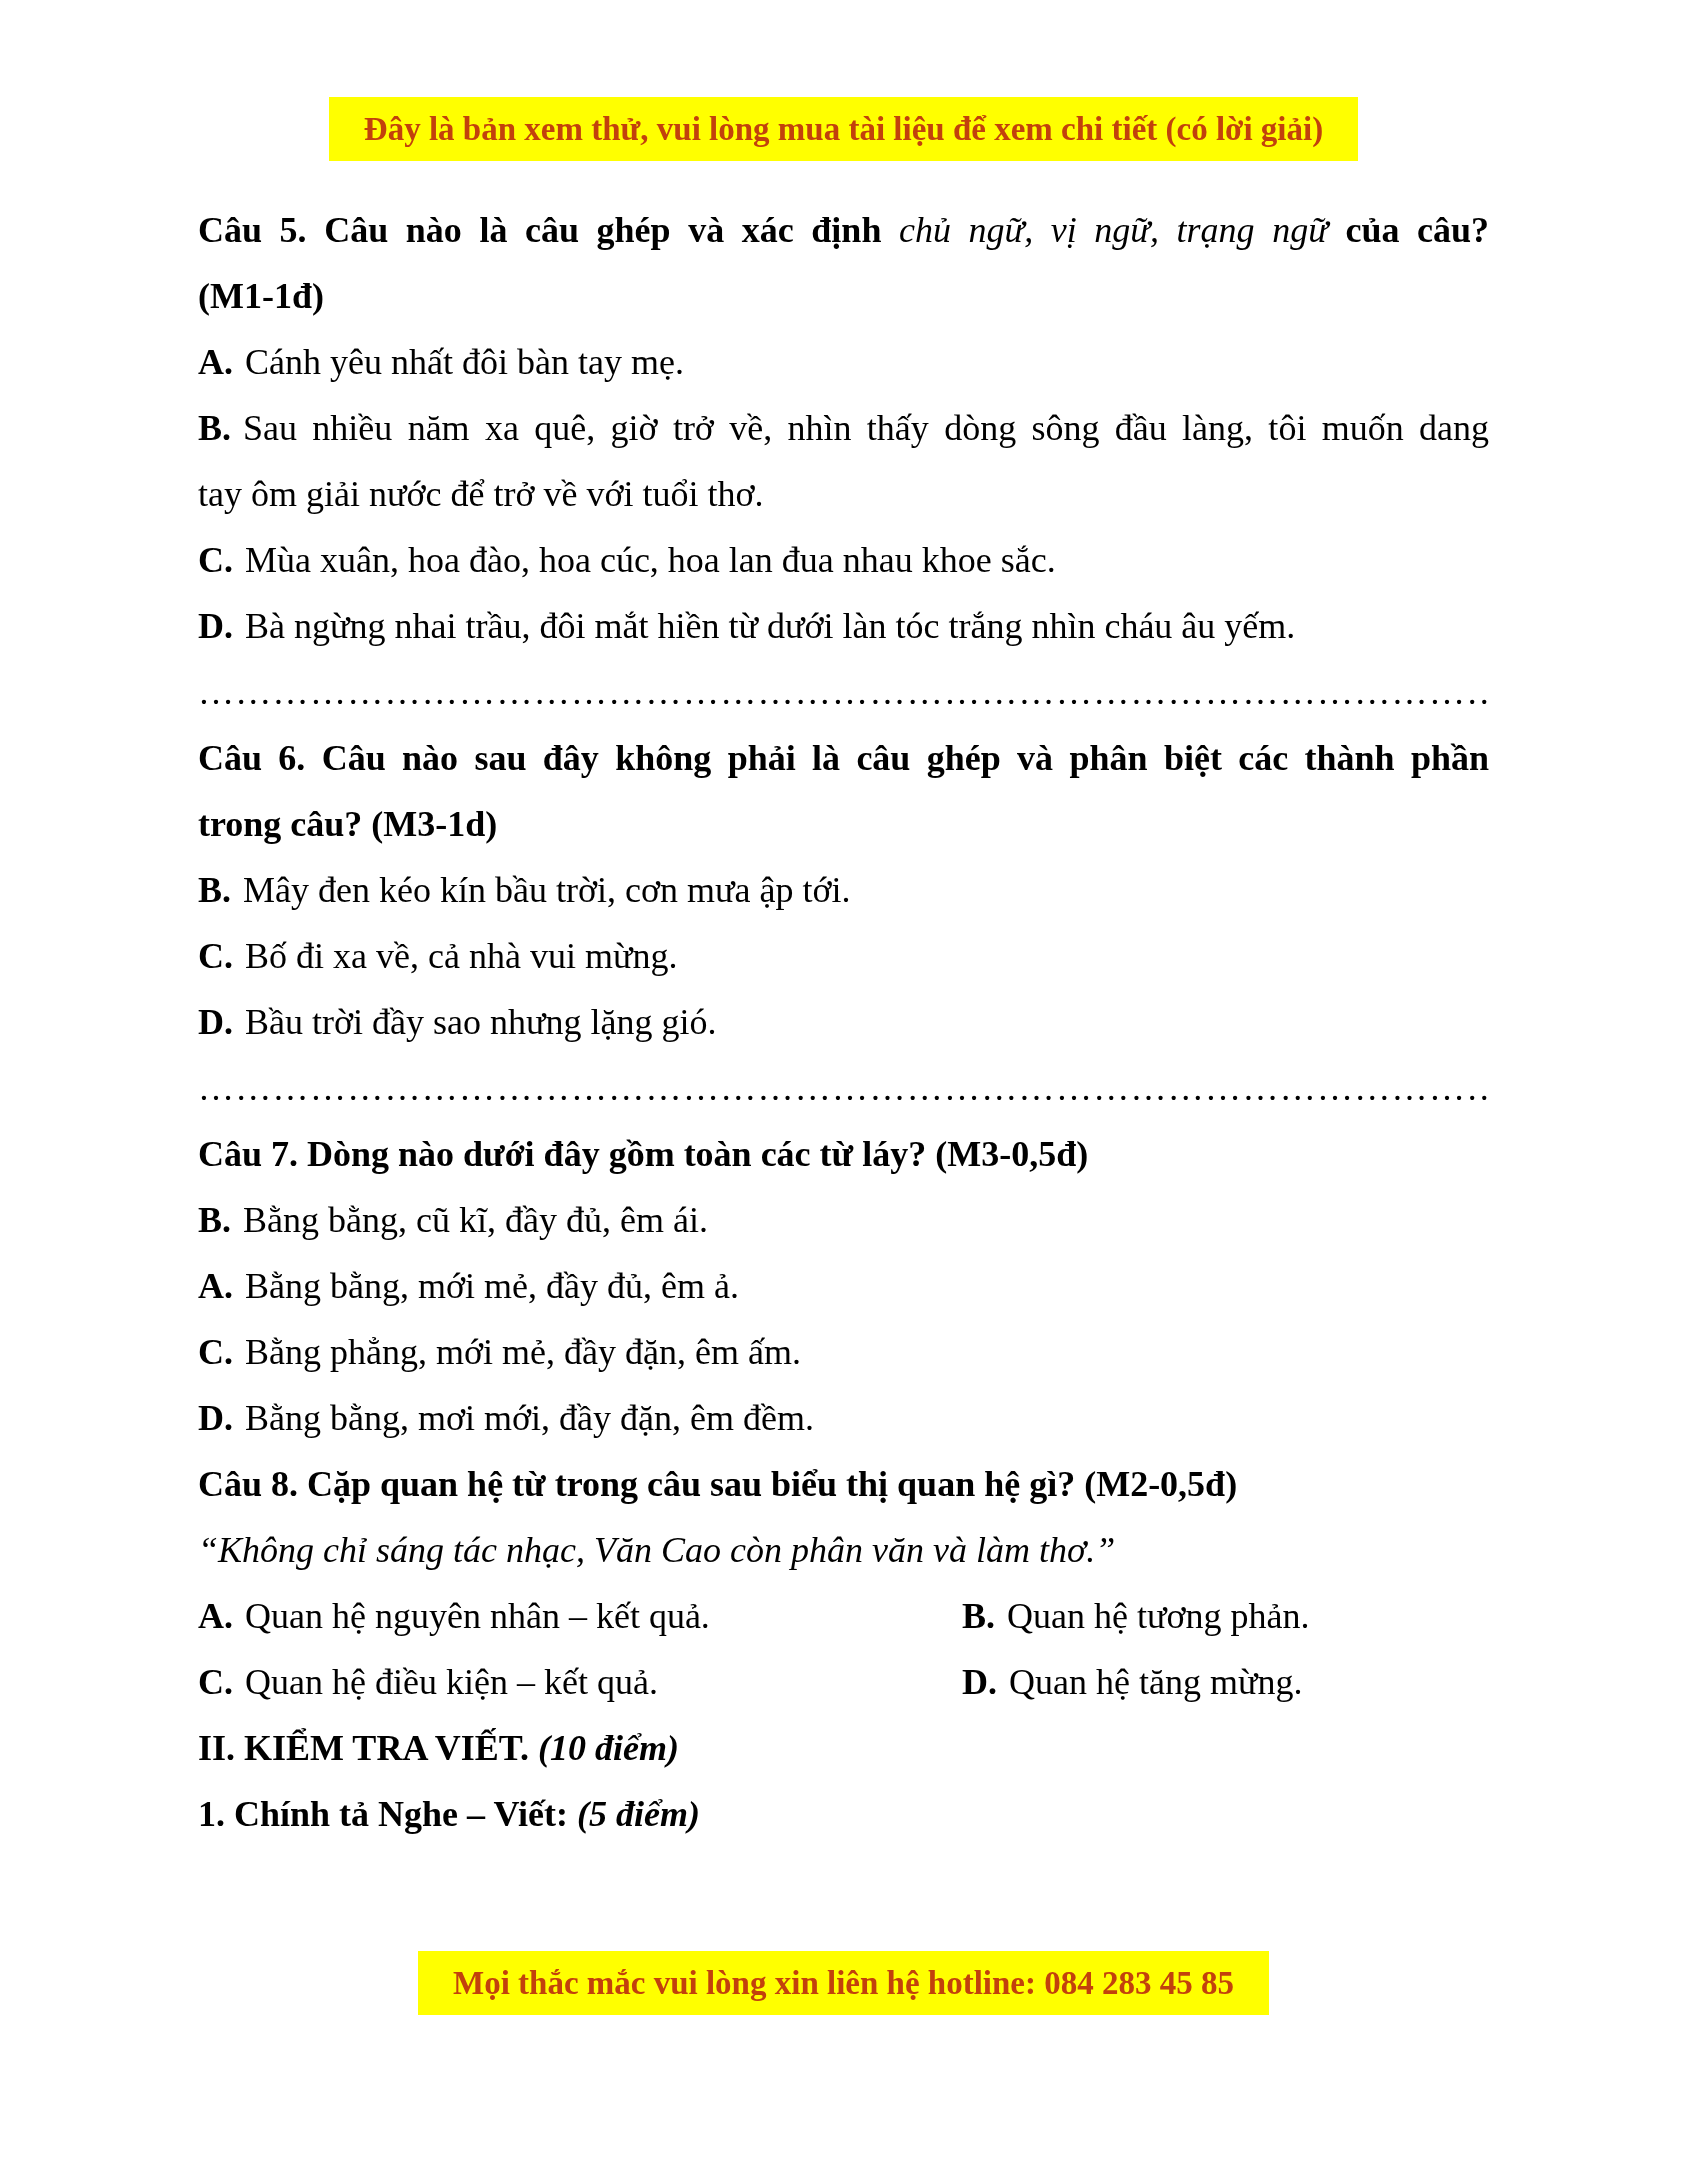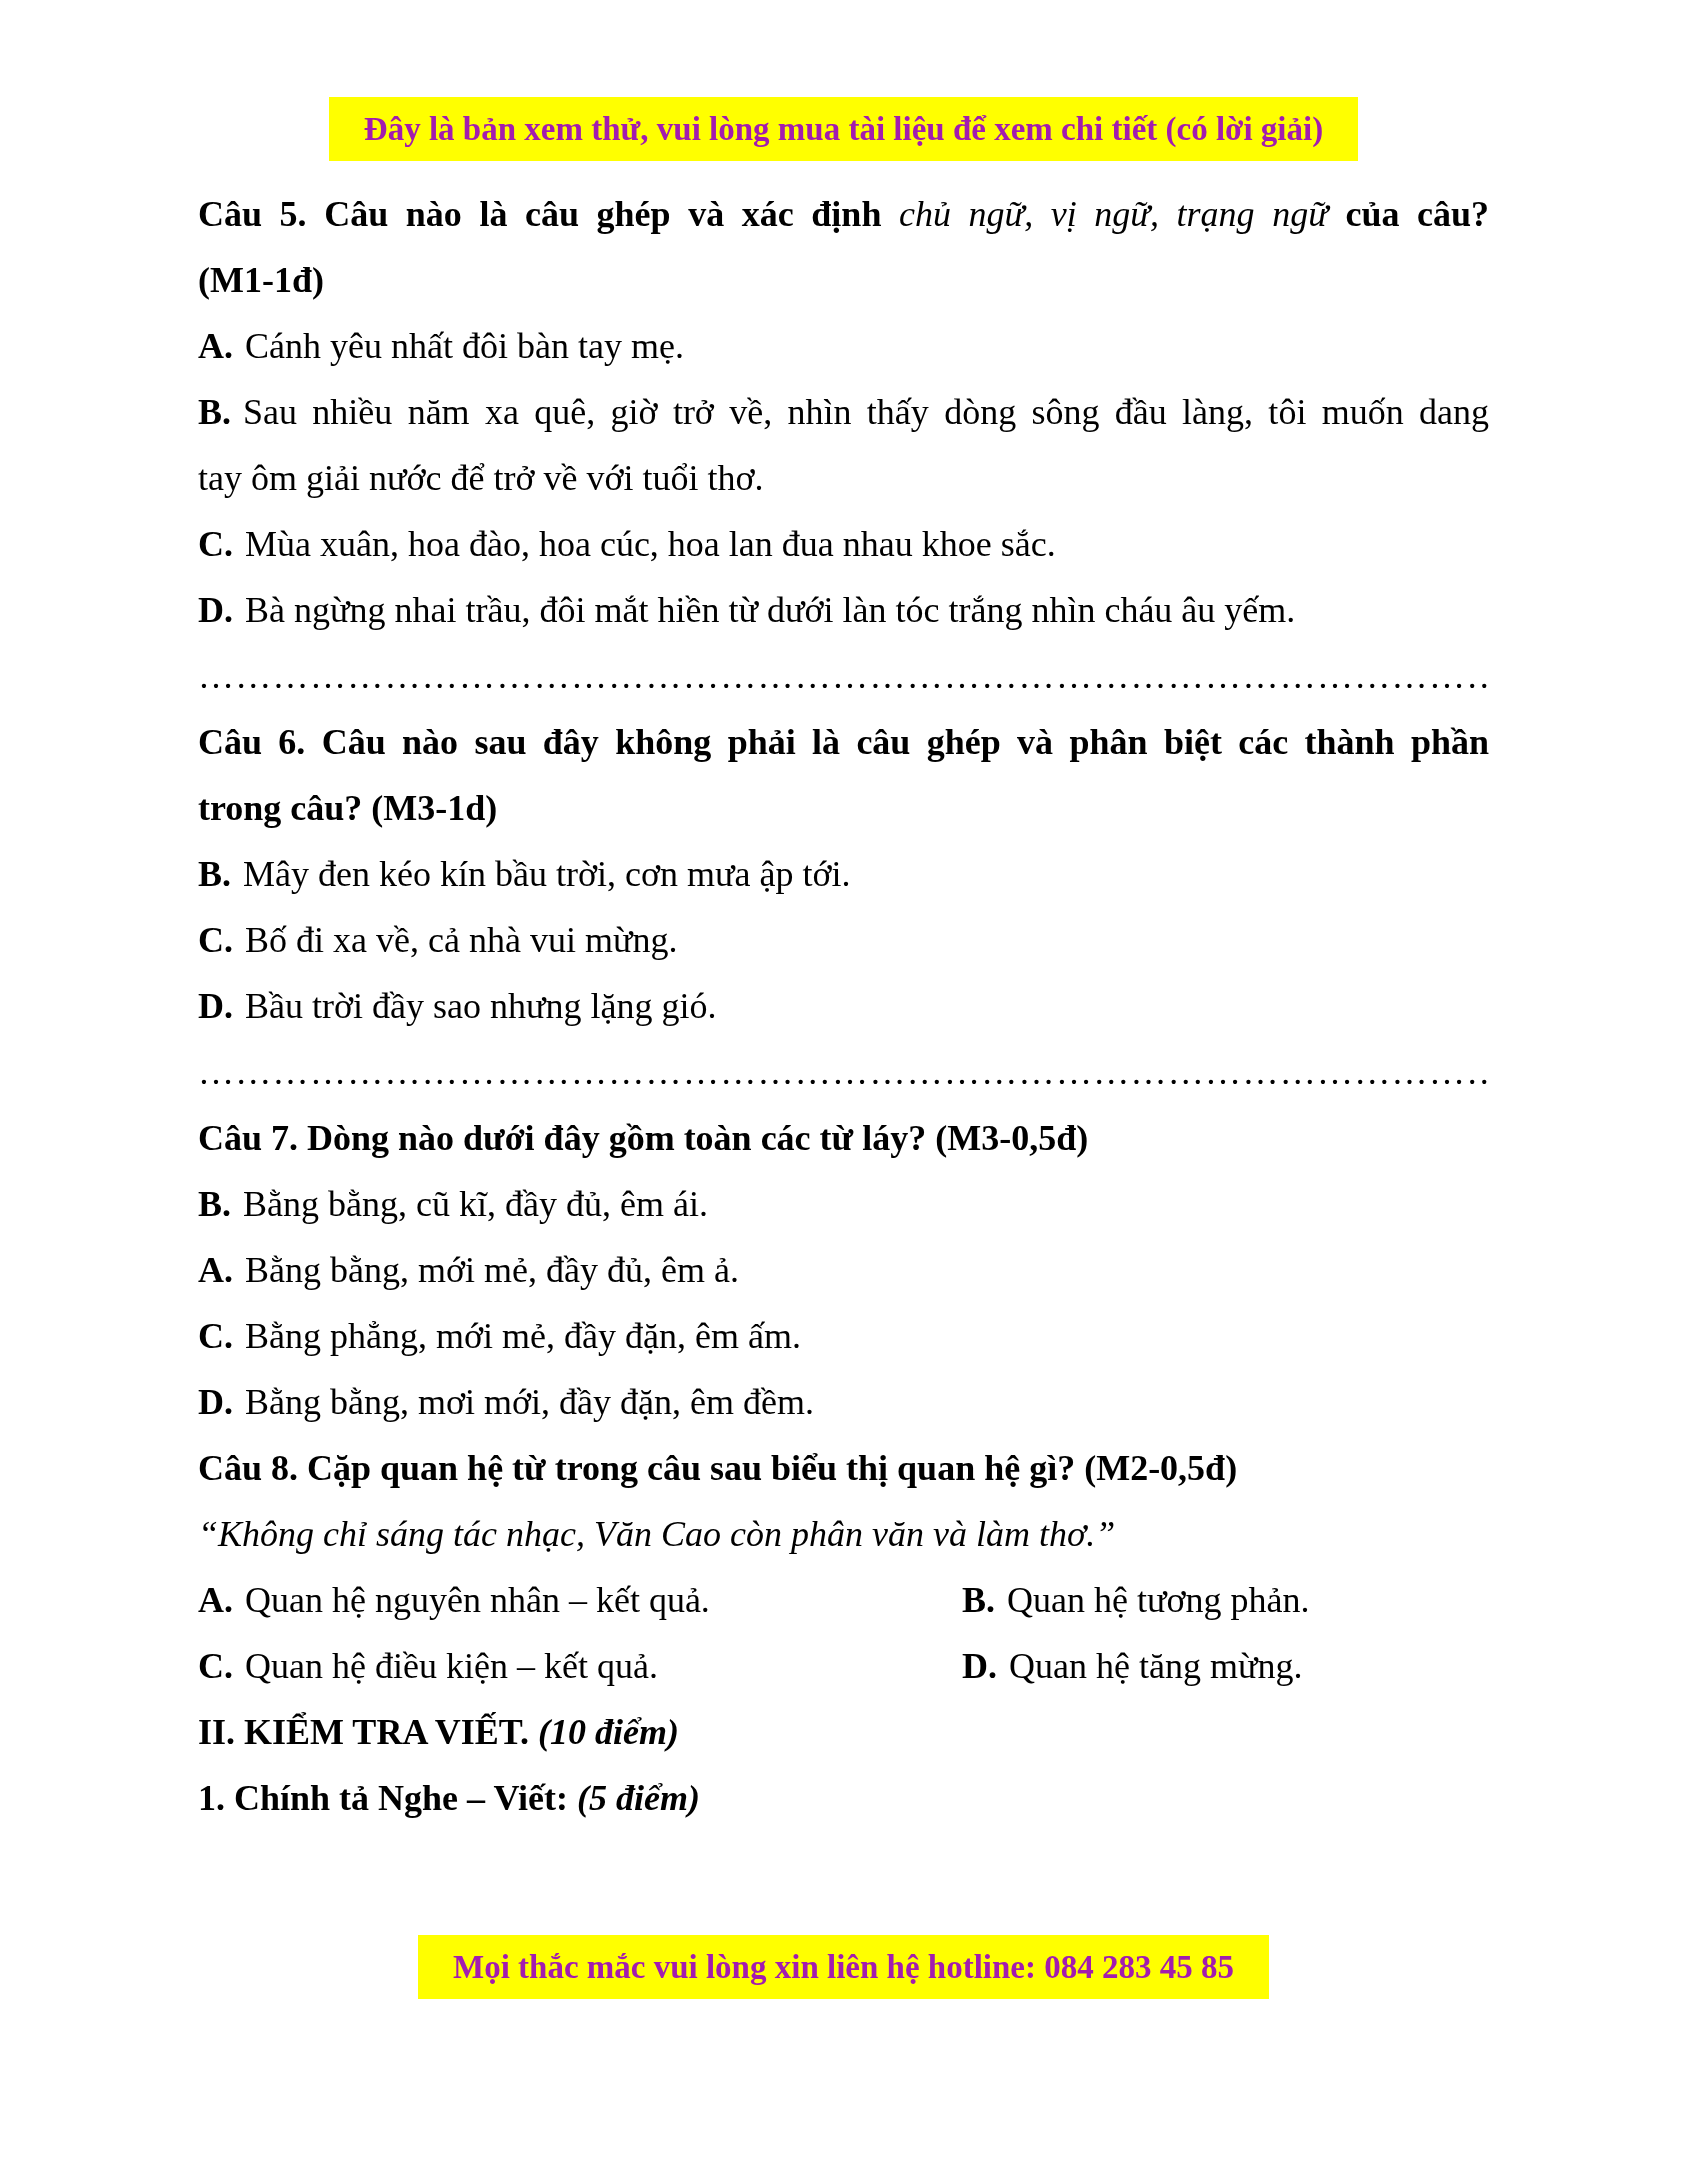--- a/index.html
+++ b/index.html
@@ -12,32 +12,32 @@
     height: 2183px;
     font-family: "Liberation Serif", "DejaVu Serif", serif;
     color: #000000;
     position: relative;
     overflow: hidden;
   }
   .banner {
     display: table;
     margin: 0 auto;
     background: #ffff00;
-    color: #a21caf;
+    color: #c2410c;
     font-weight: bold;
     font-size: 33px;
     line-height: 48px;
     padding: 8px 35px;
     text-align: center;
     white-space: nowrap;
   }
   .banner.top    { margin-top: 97px; }
   .banner.bottom { margin-top: 104px; }
   .content {
-    padding: 20px 198px 0 198px;
+    padding: 36px 198px 0 198px;
     font-size: 36px;
   }
   .line {
     height: 66px;
     line-height: 66px;
     white-space: nowrap;
     overflow: visible;
   }
   .jf {
     text-align: justify;

